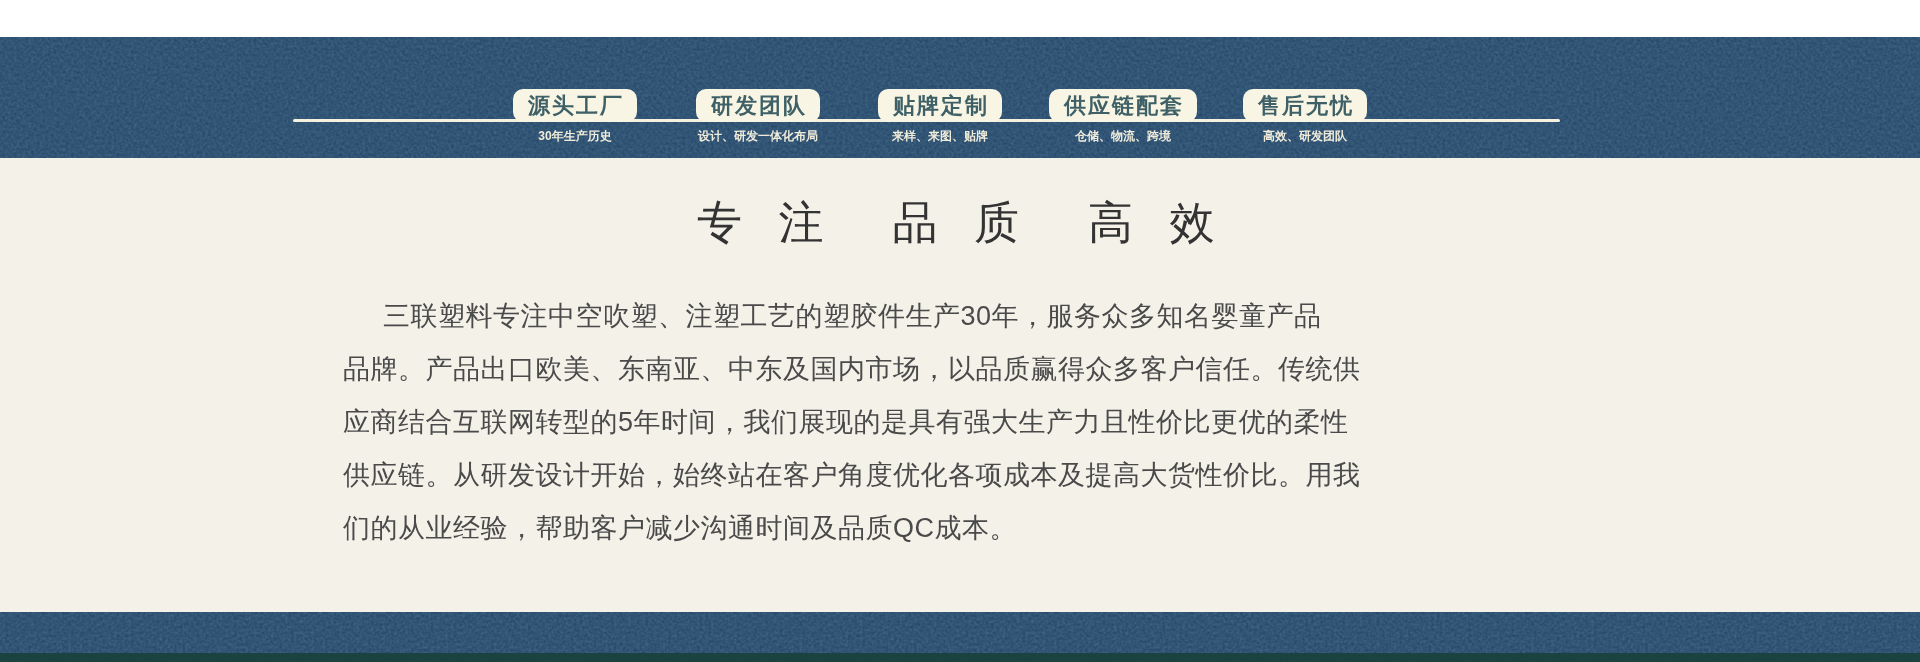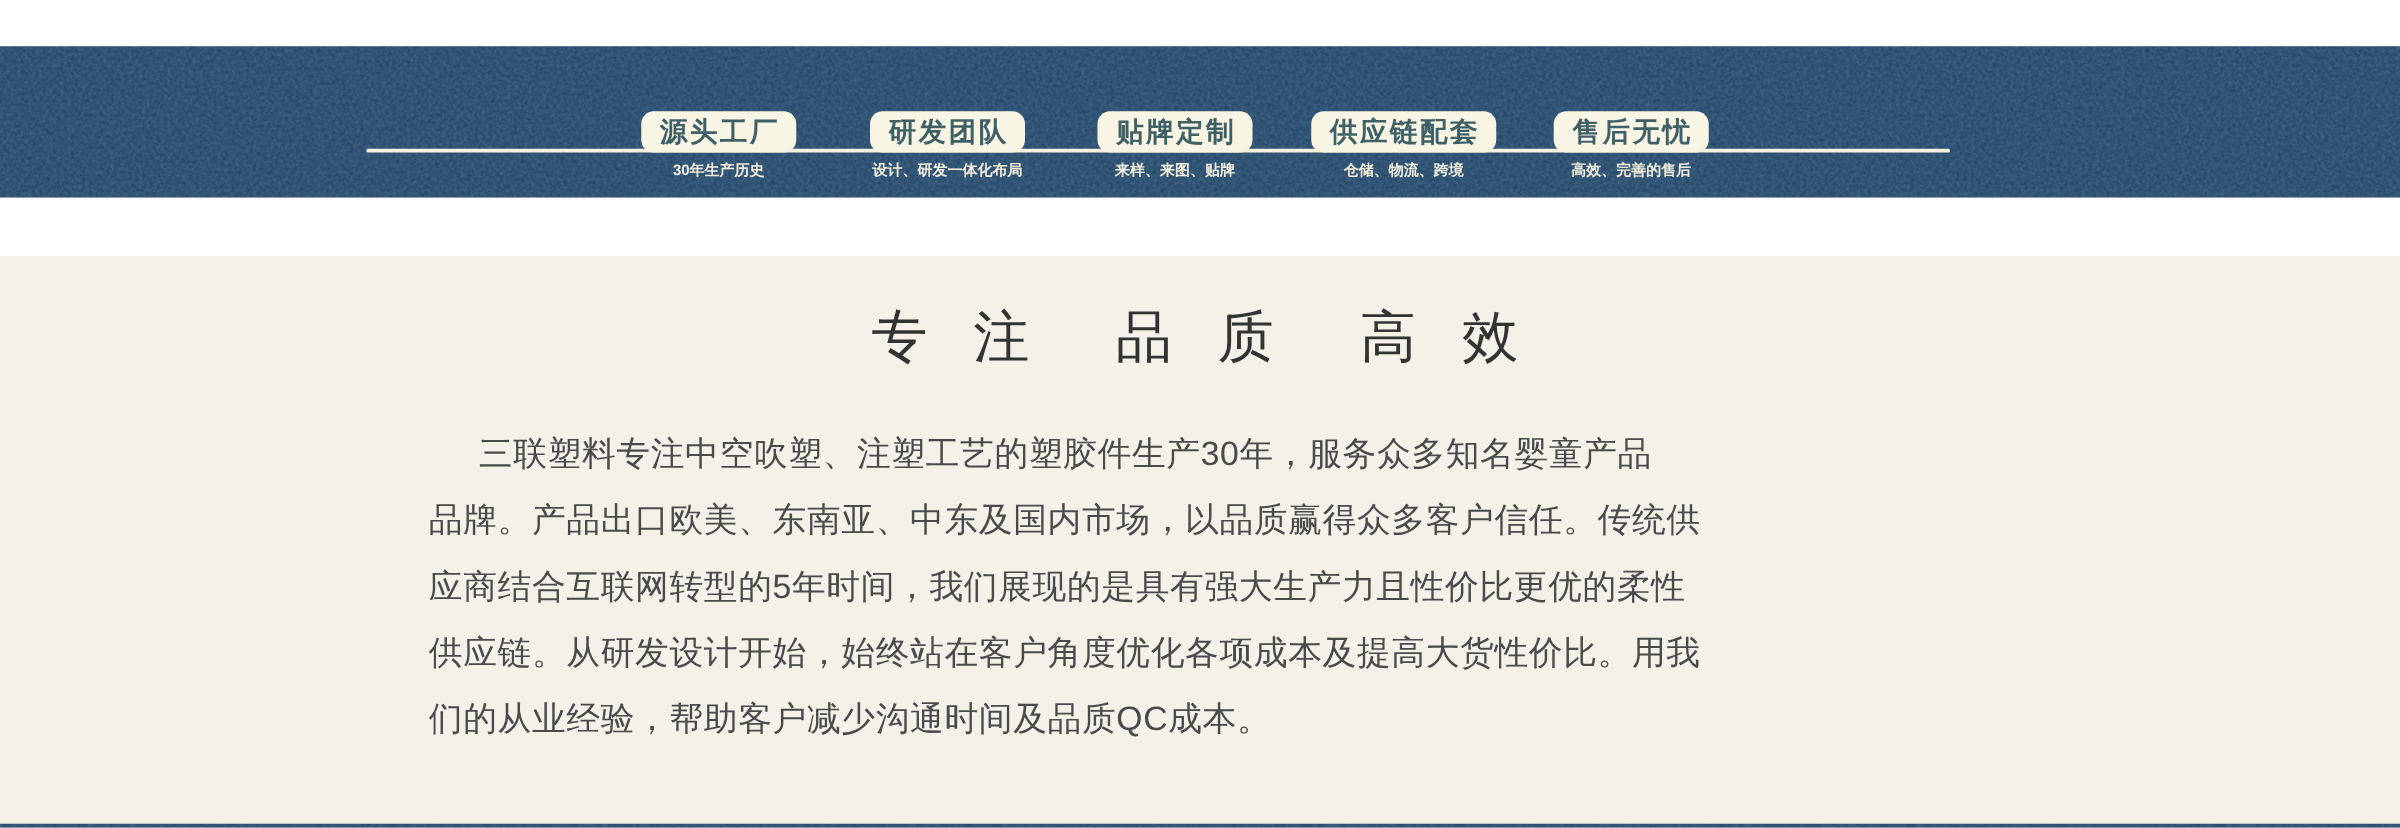--- a/index.html
+++ b/index.html
@@ -52,21 +52,20 @@
     line-height: 17px;
     text-align: center;
     white-space: nowrap;
   }
 
   
   .intro {
     position: relative;
     height: 454px;
     background: #f3f1e8;
-    margin-top: 47px;
   }
   .section-title {
     position: absolute;
     left: 697px; top: 193px;
     font-size: 45px;
     font-weight: 500;
     color: #333333;
     letter-spacing: 12px;
     white-space: nowrap;
     transform: translateY(-158px); 
@@ -146,21 +145,21 @@
   </div>
 
   <div class="feature-item" style="left:1123px">
     <div class="feature-badge">供应链配套</div>
     <div class="feature-sub">仓储、物流、跨境</div>
 
   </div>
 
   <div class="feature-item" style="left:1305px">
     <div class="feature-badge">售后无忧</div>
-    <div class="feature-sub">高效、完善的售后</div>
+    <div class="feature-sub">高效、研发团队</div>
 
   </div>
 </div>
 
 <div class="intro">
   <div class="section-title">专 注　品 质　高 效</div>
 
   <div class="intro-paragraph">
     <div class="paragraph-line indent">三联塑料专注中空吹塑、注塑工艺的塑胶件生产30年，服务众多知名婴童产品</div>
     <div class="paragraph-line">品牌。产品出口欧美、东南亚、中东及国内市场，以品质赢得众多客户信任。传统供</div>

